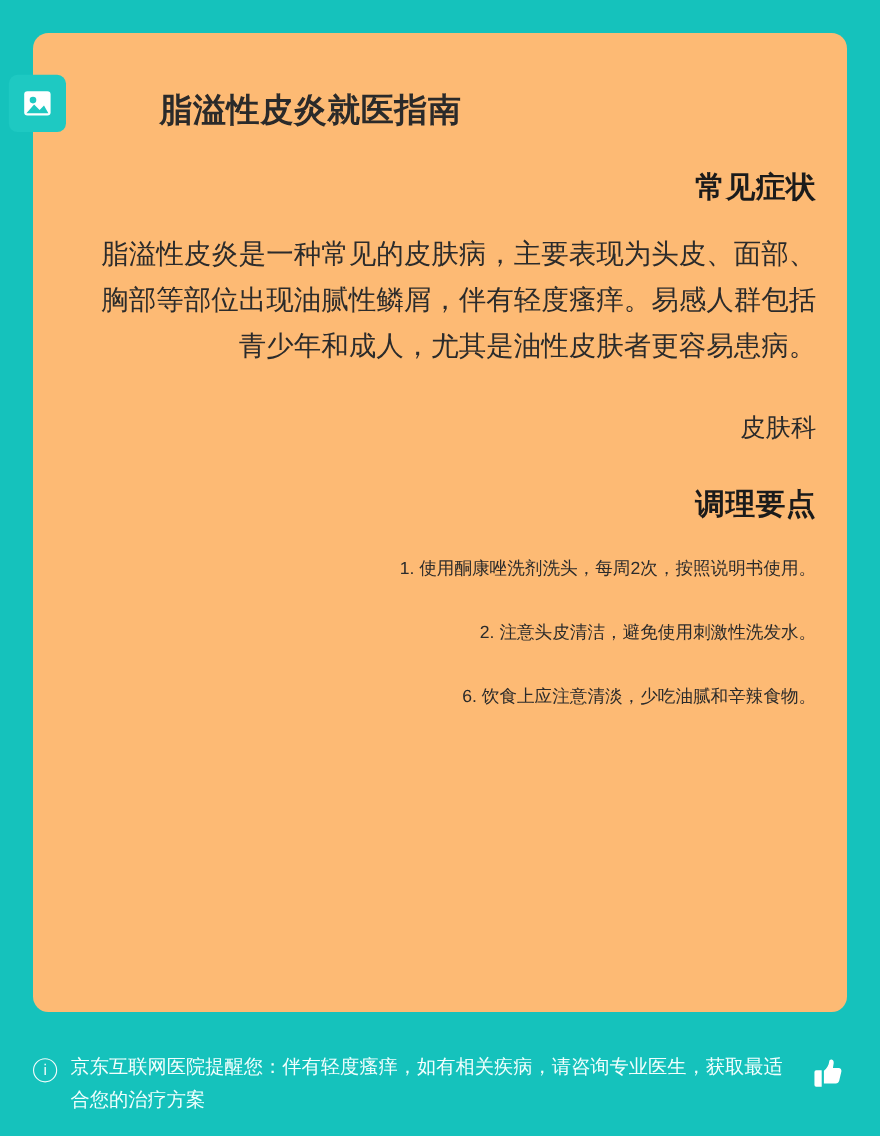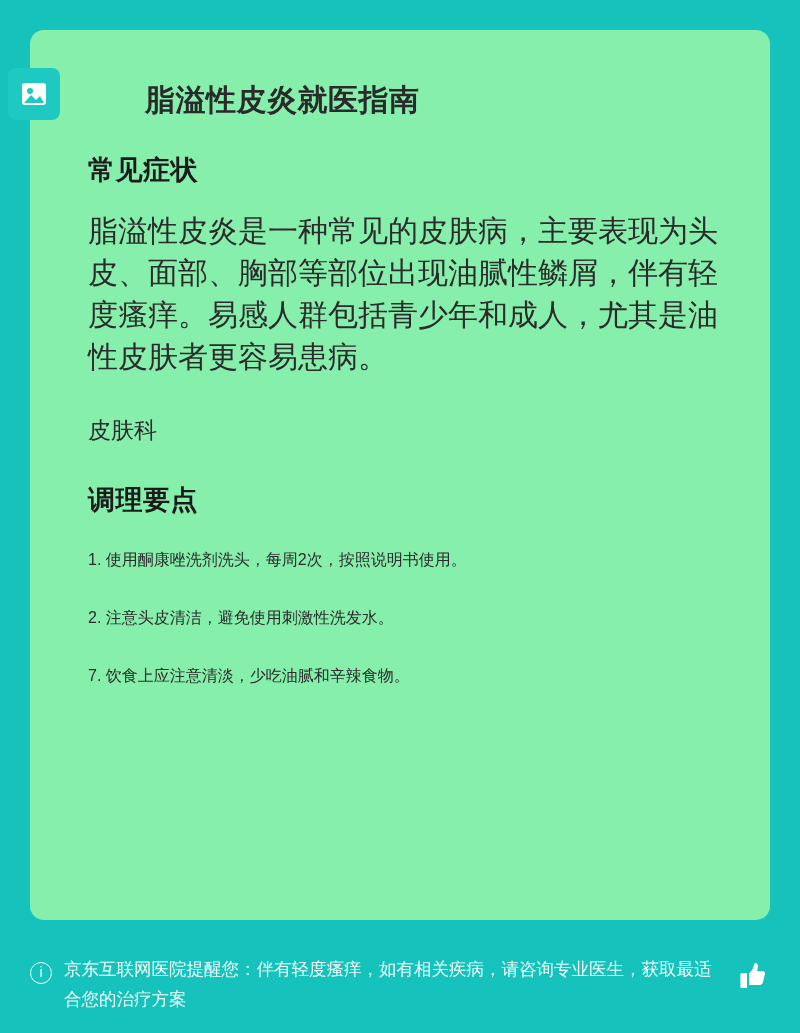--- a/index.html
+++ b/index.html
@@ -15,21 +15,21 @@
     position: relative;
     overflow: hidden;
   }
 
   .card {
     position: absolute;
     left: 30px;
     top: 30px;
     width: 740px;
     height: 890px;
-    background: #86efac;
+    background: #fdba74;
     border-radius: 14px;
   }
 
   .title-row {
     position: absolute;
     left: 0;
     top: 0;
     width: 100%;
     height: 86px;
     display: flex;
@@ -58,32 +58,33 @@
     font-weight: bold;
     color: #2a2a2a;
     letter-spacing: 0.5px;
   }
 
   .content {
     position: absolute;
     left: 58px;
     top: 122px;
     right: 28px;
+    text-align: right;
   }
 
   h2.section {
     font-size: 27px;
     font-weight: bold;
     color: #1b1b1b;
     margin: 0 0 22px 0;
     letter-spacing: 0.5px;
   }
 
   p.body-text {
-    font-size: 30px;
+    font-size: 25px;
     line-height: 42px;
     color: #2b2b2b;
     margin: 0 0 34px 0;
     max-width: 675px;
   }
 
   p.plain {
     font-size: 23px;
     line-height: 36px;
     color: #2b2b2b;
@@ -154,21 +155,21 @@
 
     <h2 class="section">常见症状</h2>
     <p class="body-text">脂溢性皮炎是一种常见的皮肤病，主要表现为头皮、面部、胸部等部位出现油腻性鳞屑，伴有轻度瘙痒。易感人群包括青少年和成人，尤其是油性皮肤者更容易患病。</p>
 
     <p class="plain">皮肤科</p>
 
     <h2 class="section">调理要点</h2>
     <ul class="tips">
       <li>1. 使用酮康唑洗剂洗头，每周2次，按照说明书使用。</li>
       <li>2. 注意头皮清洁，避免使用刺激性洗发水。</li>
-      <li>7. 饮食上应注意清淡，少吃油腻和辛辣食物。</li>
+      <li>6. 饮食上应注意清淡，少吃油腻和辛辣食物。</li>
     </ul>
 
   </div>
 </div>
 
 <div class="footer">
   <div class="info-icon">i</div>
   <div class="footer-text">京东互联网医院提醒您：伴有轻度瘙痒，如有相关疾病，请咨询专业医生，获取最适合您的治疗方案</div>
   <div class="thumb">
     <svg width="38" height="38" viewBox="0 0 38 38" aria-hidden="true">

